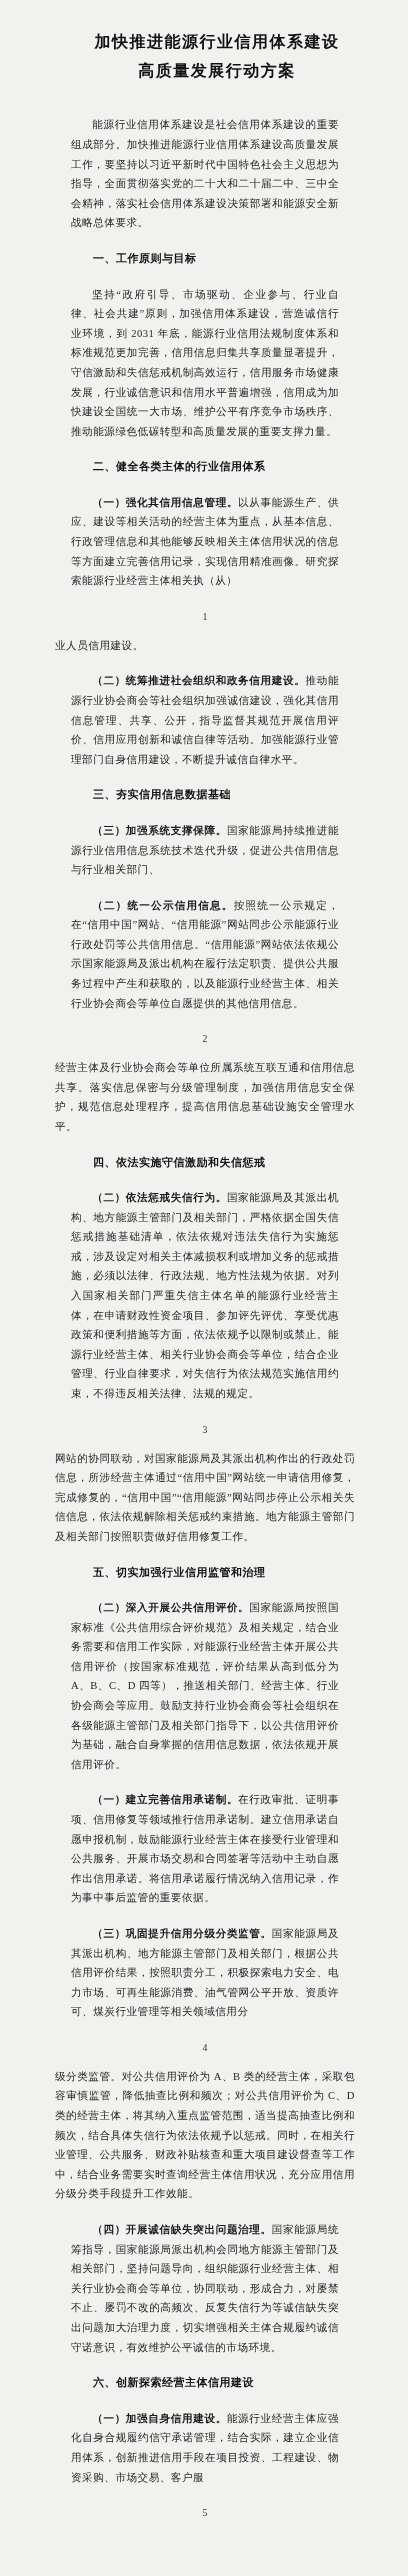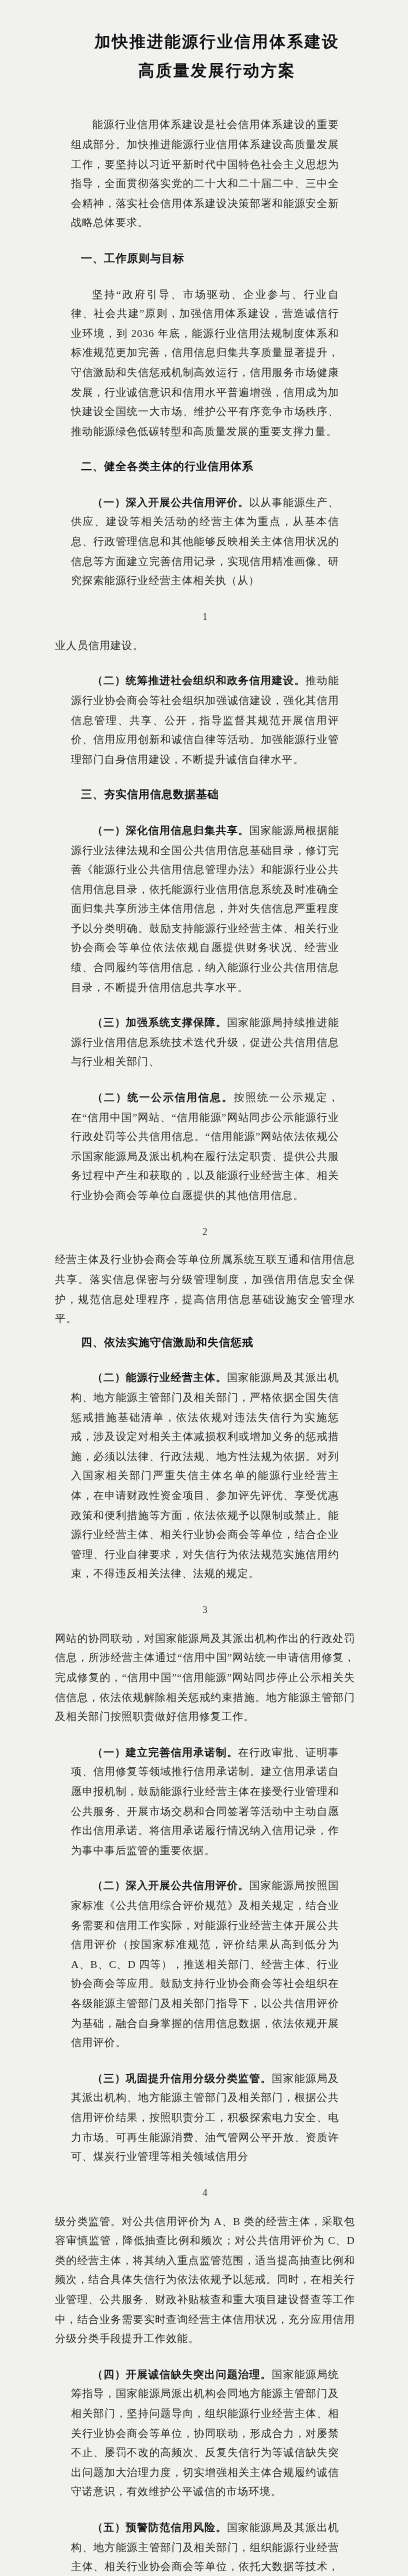--- a/index.html
+++ b/index.html
@@ -38,21 +38,21 @@
     letter-spacing: 0.5px;
     text-align: justify;
     color: #242424;
   }
 
   .doc-body p.para  { margin: 16px; text-indent: 2em; }
   .doc-body p.cont  { margin: 0; text-indent: 0; }
   .doc-body b.lead  { font-weight: 700; color: #1a1a1a; }
 
   .doc-body h2.sec {
-    margin: 4px;
+    margin: 16px;
     font-family: "Liberation Sans", sans-serif;
     font-weight: 700;
     font-size: 11px;
     line-height: 19.6px;
     text-indent: 2em;
     letter-spacing: 0.5px;
     color: #141414;
   }
 
   .doc-body .pagenum {
@@ -69,41 +69,40 @@
 <body>
 
 <div class="page-canvas">
   <h1 class="doc-title">
     <span>加快推进能源行业信用体系建设</span>
     <span>高质量发展行动方案</span>
   </h1>
   <div class="doc-body">
       <p class="para">能源行业信用体系建设是社会信用体系建设的重要组成部分。加快推进能源行业信用体系建设高质量发展工作，要坚持以习近平新时代中国特色社会主义思想为指导，全面贯彻落实党的二十大和二十届二中、三中全会精神，落实社会信用体系建设决策部署和能源安全新战略总体要求。</p>
       <h2 class="sec">一、工作原则与目标</h2>
-      <p class="para">坚持“政府引导、市场驱动、企业参与、行业自律、社会共建”原则，加强信用体系建设，营造诚信行业环境，到 2036 年底，能源行业信用法规制度体系和标准规范更加完善，信用信息归集共享质量显著提升，守信激励和失信惩戒机制高效运行，信用服务市场健康发展，行业诚信意识和信用水平普遍增强，信用成为加快建设全国统一大市场、维护公平有序竞争市场秩序、推动能源绿色低碳转型和高质量发展的重要支撑力量。</p>
+      <p class="para">坚持“政府引导、市场驱动、企业参与、行业自律、社会共建”原则，加强信用体系建设，营造诚信行业环境，到 2031 年底，能源行业信用法规制度体系和标准规范更加完善，信用信息归集共享质量显著提升，守信激励和失信惩戒机制高效运行，信用服务市场健康发展，行业诚信意识和信用水平普遍增强，信用成为加快建设全国统一大市场、维护公平有序竞争市场秩序、推动能源绿色低碳转型和高质量发展的重要支撑力量。</p>
       <h2 class="sec">二、健全各类主体的行业信用体系</h2>
-      <p class="para"><b class="lead">（一）深入开展公共信用评价。</b>以从事能源生产、供应、建设等相关活动的经营主体为重点，从基本信息、行政管理信息和其他能够反映相关主体信用状况的信息等方面建立完善信用记录，实现信用精准画像。研究探索能源行业经营主体相关执（从）</p>
+      <p class="para"><b class="lead">（一）强化其信用信息管理。</b>以从事能源生产、供应、建设等相关活动的经营主体为重点，从基本信息、行政管理信息和其他能够反映相关主体信用状况的信息等方面建立完善信用记录，实现信用精准画像。研究探索能源行业经营主体相关执（从）</p>
       <div class="pagenum">1</div>
       <p class="cont">业人员信用建设。</p>
       <p class="para"><b class="lead">（二）统筹推进社会组织和政务信用建设。</b>推动能源行业协会商会等社会组织加强诚信建设，强化其信用信息管理、共享、公开，指导监督其规范开展信用评价、信用应用创新和诚信自律等活动。加强能源行业管理部门自身信用建设，不断提升诚信自律水平。</p>
       <h2 class="sec">三、夯实信用信息数据基础</h2>
-      <p class="para"><b class="lead">（一）深化信用信息归集共享。</b>国家能源局根据能源行业法律法规和全国公共信用信息基础目录，修订完善《能源行业公共信用信息管理办法》和能源行业公共信用信息目录，依托能源行业信用信息系统及时准确全面归集共享所涉主体信用信息，并对失信信息严重程度予以分类明确。鼓励支持能源行业经营主体、相关行业协会商会等单位依法依规自愿提供财务状况、经营业绩、合同履约等信用信息，纳入能源行业公共信用信息目录，不断提升信用信息共享水平。</p>
       <p class="para"><b class="lead">（三）加强系统支撑保障。</b>国家能源局持续推进能源行业信用信息系统技术迭代升级，促进公共信用信息与行业相关部门、</p>
       <p class="para"><b class="lead">（二）统一公示信用信息。</b>按照统一公示规定，在“信用中国”网站、“信用能源”网站同步公示能源行业行政处罚等公共信用信息。“信用能源”网站依法依规公示国家能源局及派出机构在履行法定职责、提供公共服务过程中产生和获取的，以及能源行业经营主体、相关行业协会商会等单位自愿提供的其他信用信息。</p>
       <div class="pagenum">2</div>
       <p class="cont">经营主体及行业协会商会等单位所属系统互联互通和信用信息共享。落实信息保密与分级管理制度，加强信用信息安全保护，规范信息处理程序，提高信用信息基础设施安全管理水平。</p>
       <h2 class="sec">四、依法实施守信激励和失信惩戒</h2>
-      <p class="para"><b class="lead">（二）能源行业经营主体。</b>国家能源局及其派出机构、地方能源主管部门及相关部门，严格依据全国失信惩戒措施基础清单，依法依规对违法失信行为实施惩戒，涉及设定对相关主体减损权利或增加义务的惩戒措施，必须以法律、行政法规、地方性法规为依据。对列入国家相关部门严重失信主体名单的能源行业经营主体，在申请财政性资金项目、参加评先评优、享受优惠政策和便利措施等方面，依法依规予以限制或禁止。能源行业经营主体、相关行业协会商会等单位，结合企业管理、行业自律要求，对失信行为依法规范实施信用约束，不得违反相关法律、法规的规定。</p>
+      <p class="para"><b class="lead">（二）依法惩戒失信行为。</b>国家能源局及其派出机构、地方能源主管部门及相关部门，严格依据全国失信惩戒措施基础清单，依法依规对违法失信行为实施惩戒，涉及设定对相关主体减损权利或增加义务的惩戒措施，必须以法律、行政法规、地方性法规为依据。对列入国家相关部门严重失信主体名单的能源行业经营主体，在申请财政性资金项目、参加评先评优、享受优惠政策和便利措施等方面，依法依规予以限制或禁止。能源行业经营主体、相关行业协会商会等单位，结合企业管理、行业自律要求，对失信行为依法规范实施信用约束，不得违反相关法律、法规的规定。</p>
       <div class="pagenum">3</div>
       <p class="cont">网站的协同联动，对国家能源局及其派出机构作出的行政处罚信息，所涉经营主体通过“信用中国”网站统一申请信用修复，完成修复的，“信用中国”“信用能源”网站同步停止公示相关失信信息，依法依规解除相关惩戒约束措施。地方能源主管部门及相关部门按照职责做好信用修复工作。</p>
+      <h2 class="sec">五、切实加强行业信用监管和治理</h2>
+      <p class="para"><b class="lead">（二）深入开展公共信用评价。</b>国家能源局按照国家标准《公共信用综合评价规范》及相关规定，结合业务需要和信用工作实际，对能源行业经营主体开展公共信用评价（按国家标准规范，评价结果从高到低分为 A、B、C、D 四等），推送相关部门、经营主体、行业协会商会等应用。鼓励支持行业协会商会等社会组织在各级能源主管部门及相关部门指导下，以公共信用评价为基础，融合自身掌握的信用信息数据，依法依规开展信用评价。</p>
       <p class="para"><b class="lead">（一）建立完善信用承诺制。</b>在行政审批、证明事项、信用修复等领域推行信用承诺制。建立信用承诺自愿申报机制，鼓励能源行业经营主体在接受行业管理和公共服务、开展市场交易和合同签署等活动中主动自愿作出信用承诺。将信用承诺履行情况纳入信用记录，作为事中事后监管的重要依据。</p>
-      <p class="para"><b class="lead">（二）深入开展公共信用评价。</b>国家能源局按照国家标准《公共信用综合评价规范》及相关规定，结合业务需要和信用工作实际，对能源行业经营主体开展公共信用评价（按国家标准规范，评价结果从高到低分为 A、B、C、D 四等），推送相关部门、经营主体、行业协会商会等应用。鼓励支持行业协会商会等社会组织在各级能源主管部门及相关部门指导下，以公共信用评价为基础，融合自身掌握的信用信息数据，依法依规开展信用评价。</p>
       <p class="para"><b class="lead">（三）巩固提升信用分级分类监管。</b>国家能源局及其派出机构、地方能源主管部门及相关部门，根据公共信用评价结果，按照职责分工，积极探索电力安全、电力市场、可再生能源消费、油气管网公平开放、资质许可、煤炭行业管理等相关领域信用分</p>
       <div class="pagenum">4</div>
       <p class="cont">级分类监管。对公共信用评价为 A、B 类的经营主体，采取包容审慎监管，降低抽查比例和频次；对公共信用评价为 C、D 类的经营主体，将其纳入重点监管范围，适当提高抽查比例和频次，结合具体失信行为依法依规予以惩戒。同时，在相关行业管理、公共服务、财政补贴核查和重大项目建设督查等工作中，结合业务需要实时查询经营主体信用状况，充分应用信用分级分类手段提升工作效能。</p>
       <p class="para"><b class="lead">（四）开展诚信缺失突出问题治理。</b>国家能源局统筹指导，国家能源局派出机构会同地方能源主管部门及相关部门，坚持问题导向，组织能源行业经营主体、相关行业协会商会等单位，协同联动，形成合力，对屡禁不止、屡罚不改的高频次、反复失信行为等诚信缺失突出问题加大治理力度，切实增强相关主体合规履约诚信守诺意识，有效维护公平诚信的市场环境。</p>
-      <p class="para"><b class="lead">（五）预警防范信用风险。</b>国家能源局及其派出机构、地方能源主管部门及相关部门，组织能源行业经营主体、相关行业协会商会等单位，依托大数据等技术，充分应用能源行业经营主体信用信息和公共信用评价结果，加强对行业整体及重点领域信用风险的动态监测、分析预警，为决策和监管提供支持。</p>
       <h2 class="sec">六、创新探索经营主体信用建设</h2>
       <p class="para"><b class="lead">（一）加强自身信用建设。</b>能源行业经营主体应强化自身合规履约信守承诺管理，结合实际，建立企业信用体系，创新推进信用手段在项目投资、工程建设、物资采购、市场交易、客户服</p>
       <div class="pagenum">5</div>
     </div>
 </div>
 
 
 </body></html>

